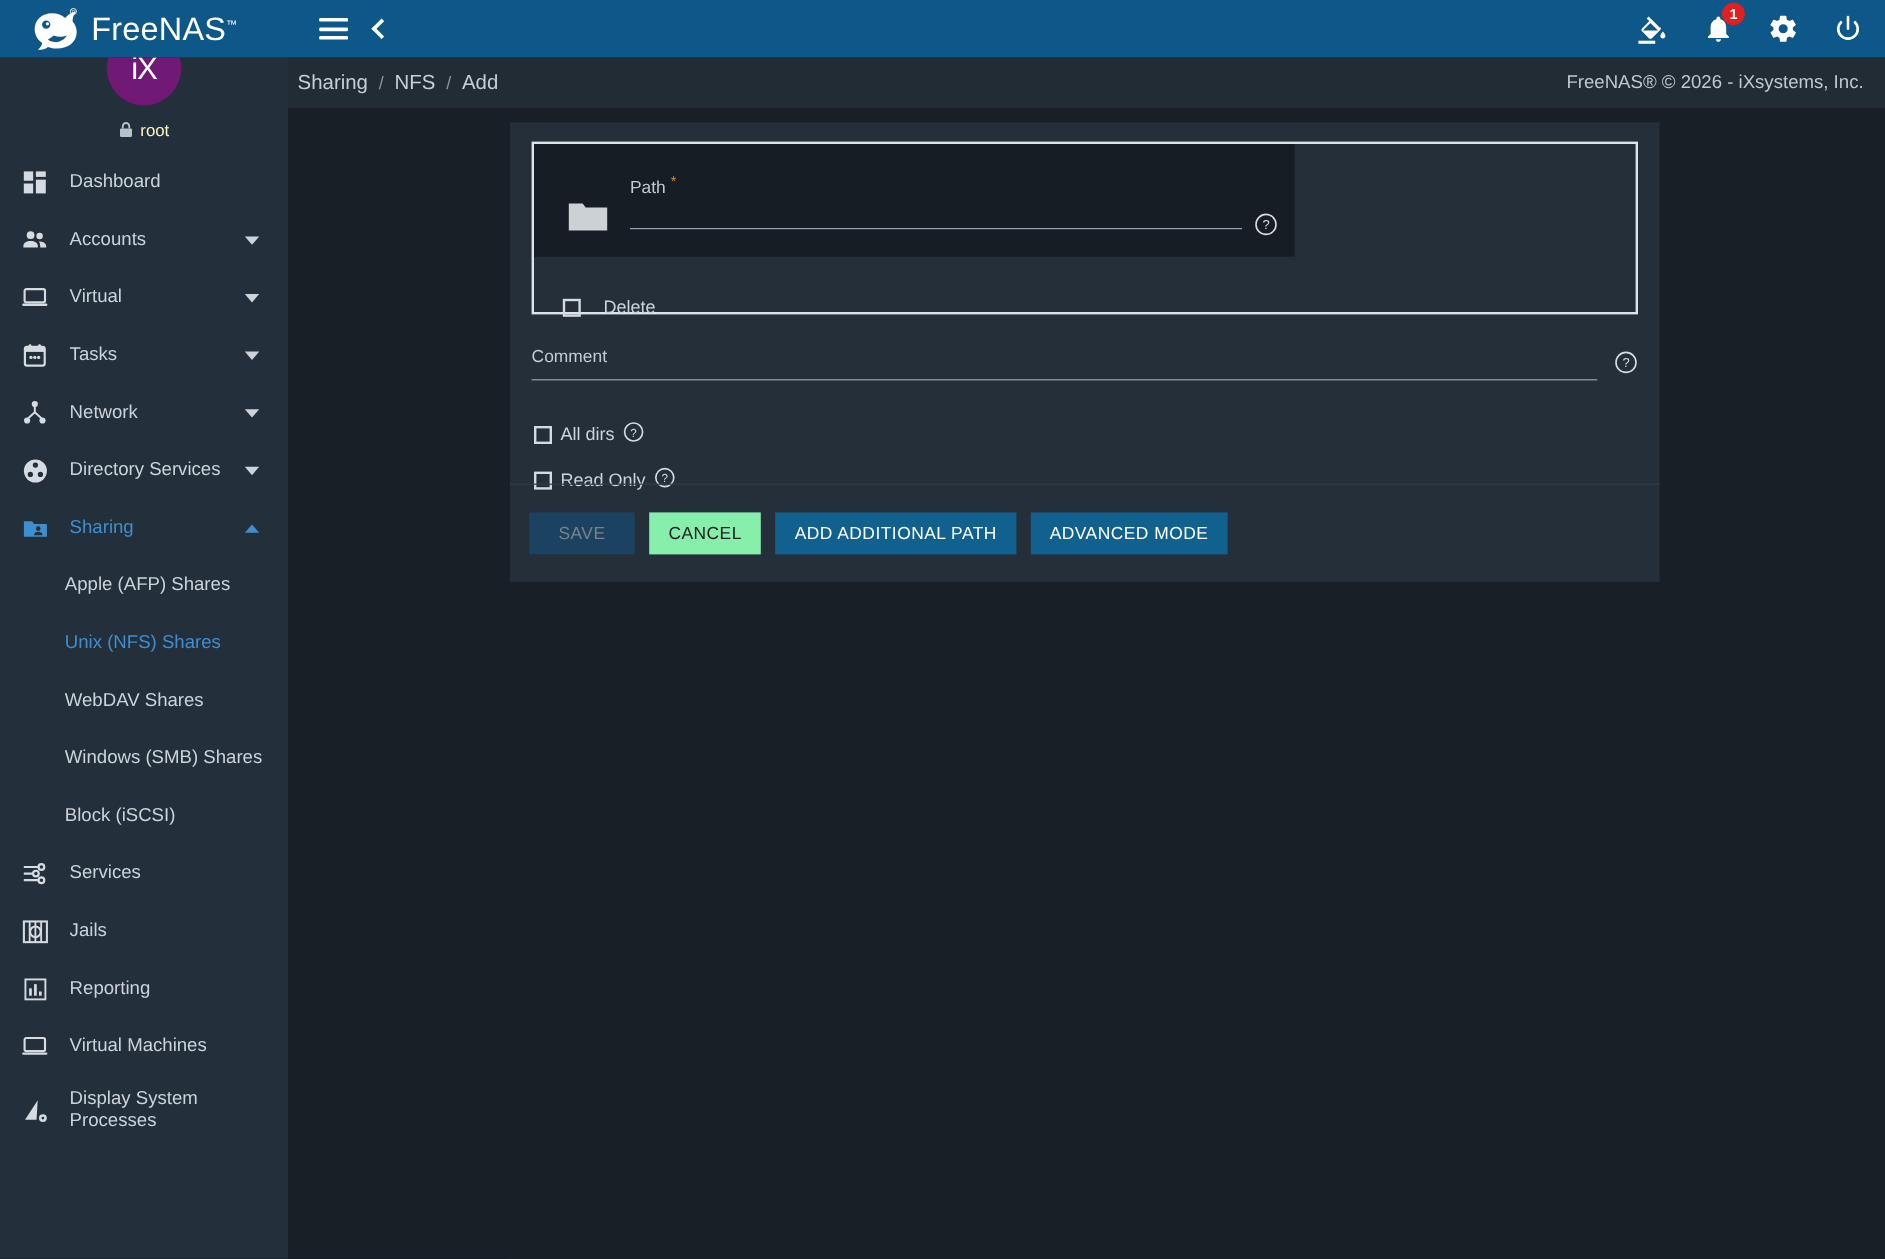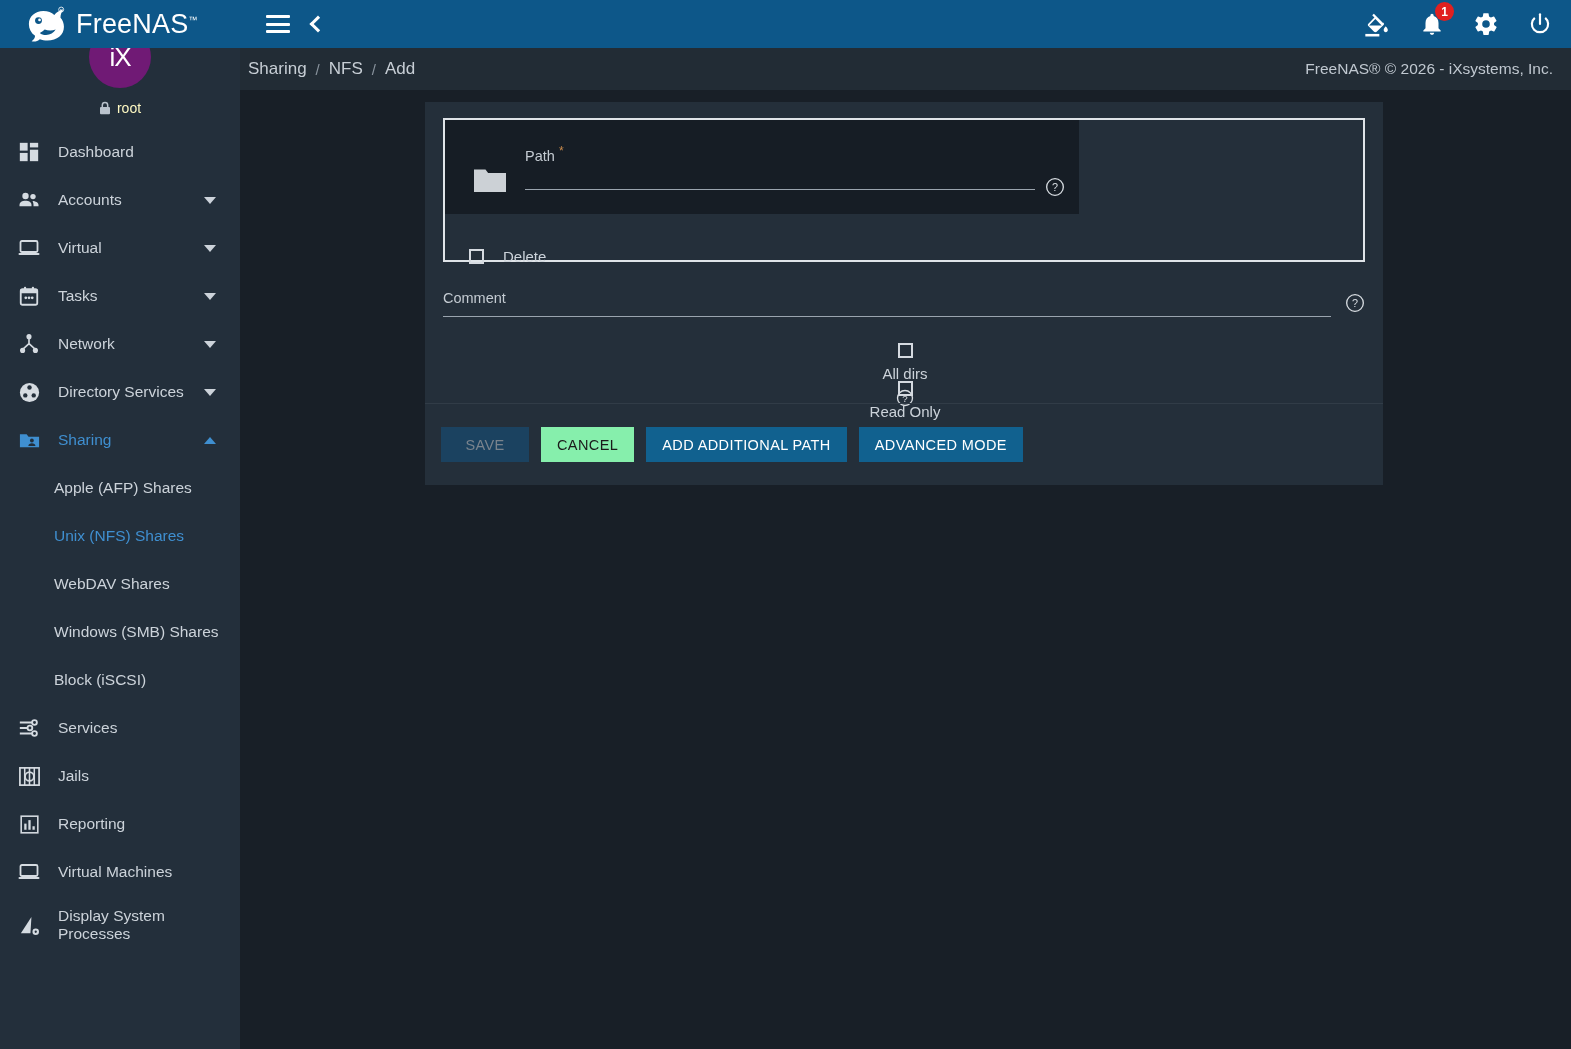--- a/index.html
+++ b/index.html
@@ -153,21 +153,20 @@
   .comment-row {
     margin-top: 28px; position: relative; display: flex; align-items: flex-end;
   }
   .comment-field { flex: 1; margin-right: 14px; }
   .comment-under { margin-top: 10px; border-bottom: 1px solid #9aa4ae; }
 
   .check-rows { margin-top: 26px; }
   .check-line {
     display: flex; align-items: center; gap: 7px; height: 38px;
     padding-left: 2px;
-    flex-direction: column;
   }
   .card-divider {
     position: absolute; left: 0; right: 0; top: 301px; height: 1px;
     background: #313c47;
   }
   .btn-row {
     position: absolute; left: 16px; top: 325px;
     display: flex; align-items: center; gap: 12px;
   }
   .btn {

